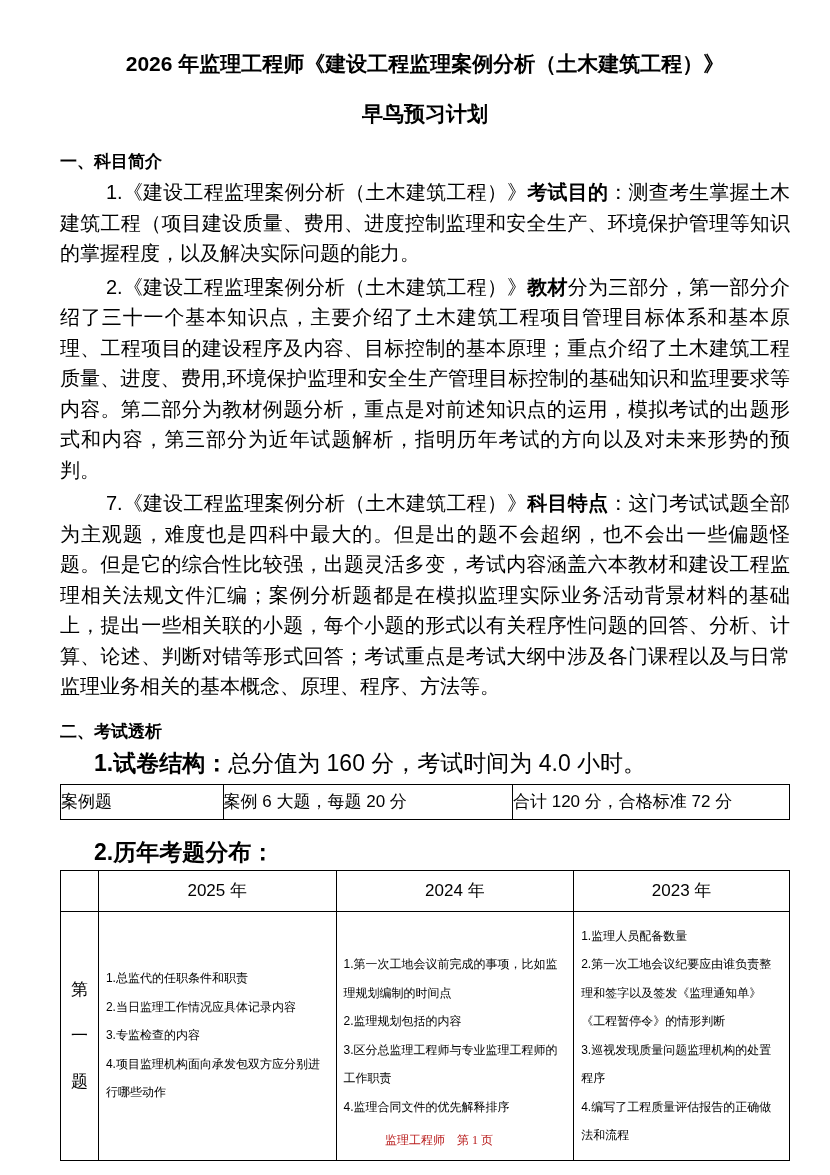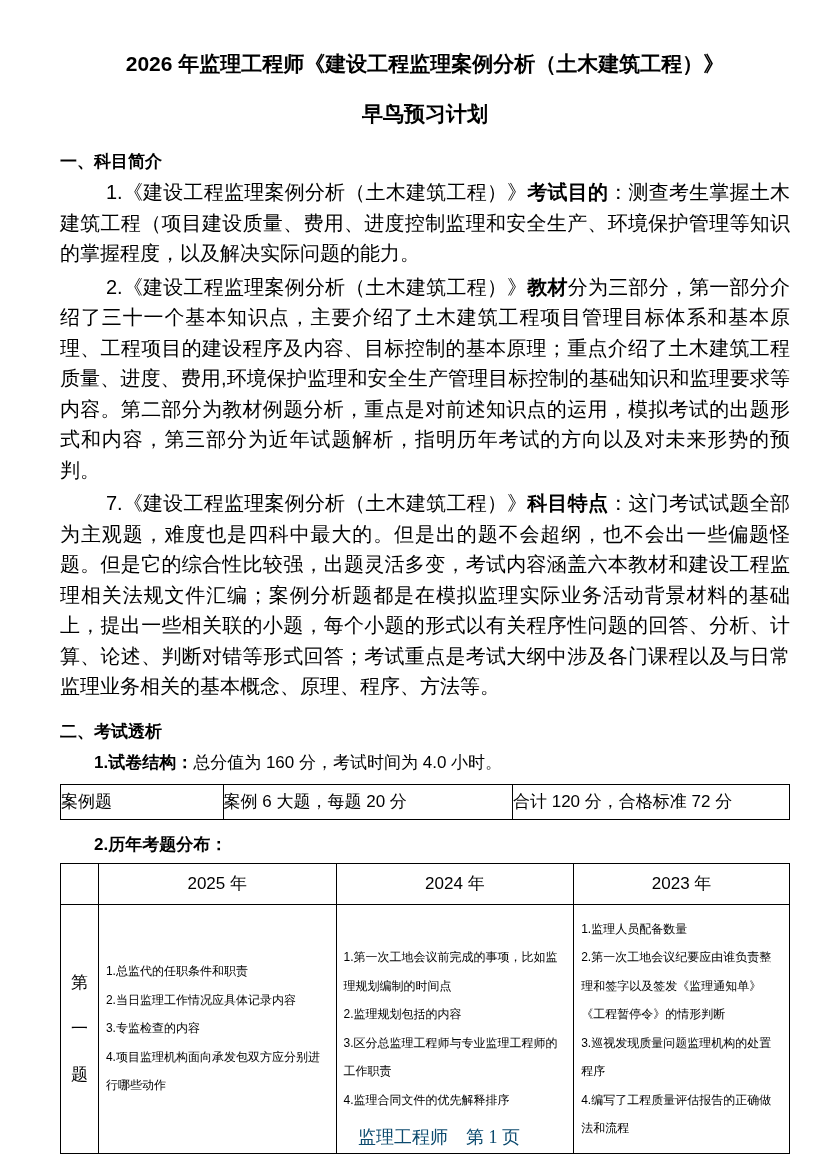--- a/index.html
+++ b/index.html
@@ -35,21 +35,21 @@
   }
   .para {
     font-size: 20px;
     line-height: 30.5px;
     text-align: justify;
     text-indent: 2.3em;
     margin-top: 3px;
   }
   .para b { font-weight: bold; }
   .sub-label-line {
-    font-size: 17px;
+    font-size: 23px;
     line-height: 28px;
     margin-top: 5px;
     padding-left: 34px;
   }
   .sub-label-line b { font-weight: bold; }
   table {
     width: 100%;
     border-collapse: collapse;
     table-layout: fixed;
   }
@@ -62,21 +62,21 @@
   }
   .structure-table td {
     height: 35px;
     text-align: left;
     font-size: 17px;
   }
   .structure-table .col-a { width: 22.3%; }
   .structure-table .col-b { width: 39.7%; }
   .structure-table .col-c { width: 38.0%; }
   .dist-label {
-    margin-top: 11px;
+    margin-top: 18px;
   }
   .dist-table {
     margin-top: 4px;
   }
   .dist-table .corner-cell { width: 5.2%; }
   .dist-table .year-cell {
     height: 41px;
     text-align: center;
     font-size: 17px;
   }
@@ -102,22 +102,22 @@
   .items-cell .item {
     text-align: left;
   }
   .page-footer {
     position: absolute;
     bottom: 26px;
     left: 0;
     width: 100%;
     text-align: center;
     font-family: "Liberation Serif", "DejaVu Serif", serif;
-    font-size: 18px;
-    color: #0c4a6e;
+    font-size: 12px;
+    color: #b91c1c;
     padding-left: 48px;
   }
 </style>
 </head>
 <body>
 
 <div class="page">
   <div class="content">
 
     <div class="doc-title line1">2026 年监理工程师《建设工程监理案例分析（土木建筑工程）》</div>

